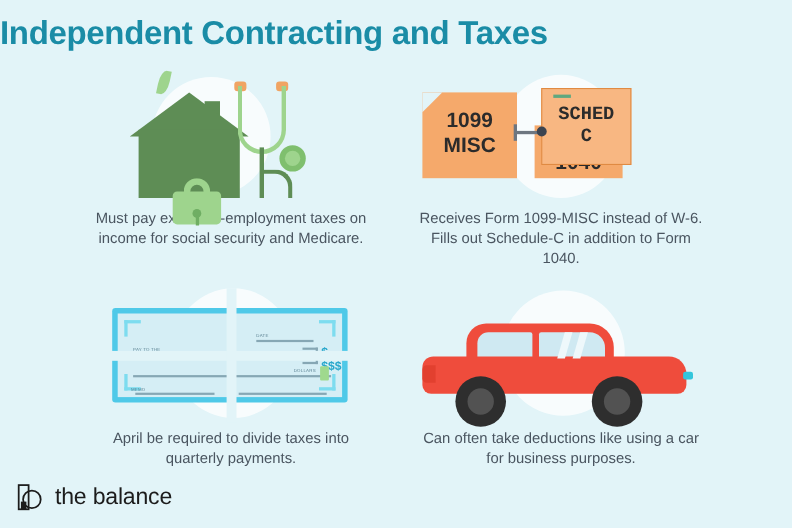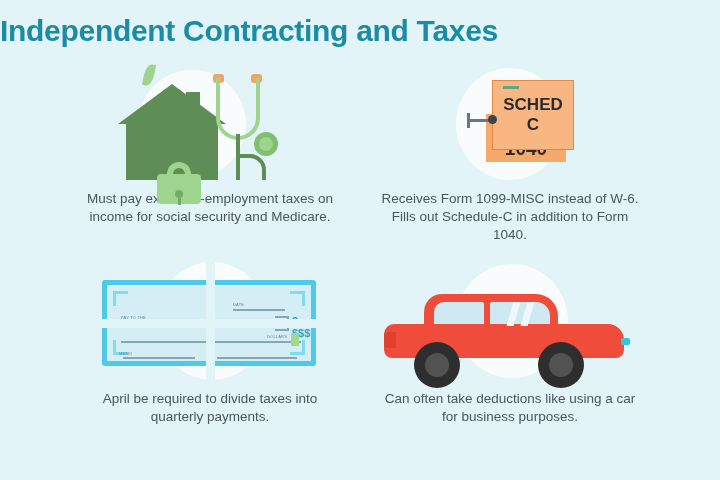--- a/index.html
+++ b/index.html
@@ -229,20 +229,21 @@
     padding-top: 24px;
   }
   .card-sched {
     left: 132px; top: 18px;
     width: 82px; height: 70px;
     font-size: 17px;
     line-height: 20px;
     padding-top: 14px;
     border: 1.5px solid #e08a42;
     background: #f8b782;
+    font-family: Liberation Mono, monospace;
   }
   .card-sched-mark {
     position: absolute;
     left: 10px; top: 5px;
     width: 16px; height: 3px;
     background: #5fa87f;
   }
   .arrow-line {
     position: absolute;
     left: 109px; top: 57px;
@@ -470,20 +471,25 @@
           <div class="stetho-head-in"></div>
         </div>
       </div>
     </div>
     <div class="caption">Must pay extra self-employment taxes on income for social security and Medicare.</div>
   </div>
 
   <div class="cell cell-2">
     <div class="art">
       <div class="blob forms-blob"></div>
+      <div class="form-card card-1099">
+        <div class="card-1099-fold"></div>
+        <div>1099</div>
+        <div>MISC</div>
+      </div>
       <div class="form-card card-1040">
         <div>1040</div>
       </div>
       <div class="form-card card-sched">
         <div class="card-sched-mark"></div>
         <div>SCHED</div>
         <div>C</div>
       </div>
       <div class="arrow-bar"></div>
       <div class="arrow-line"></div>
@@ -541,14 +547,24 @@
           <div class="car-wheel-in"></div>
         </div>
         <div class="car-wheel car-wheel-r">
           <div class="car-wheel-in"></div>
         </div>
       </div>
     </div>
     <div class="caption">Can often take deductions like using a car for business purposes.</div>
   </div>
 
+  <div class="logo">
+    <div class="logo-mark">
+      <svg width="28" height="28" viewBox="0 0 28 28" aria-hidden="true">
+        <rect x="3" y="3" width="9" height="22" fill="none" stroke="#1c1c1c" stroke-width="1.6"></rect>
+        <circle cx="15" cy="16" r="8" fill="none" stroke="#1c1c1c" stroke-width="1.6"></circle>
+        <rect x="5" y="18" width="5" height="7" fill="#1c1c1c"></rect>
+      </svg>
+    </div>
+    <div class="logo-text">the balance</div>
+  </div>
 
 </div>
 
 </body></html>

